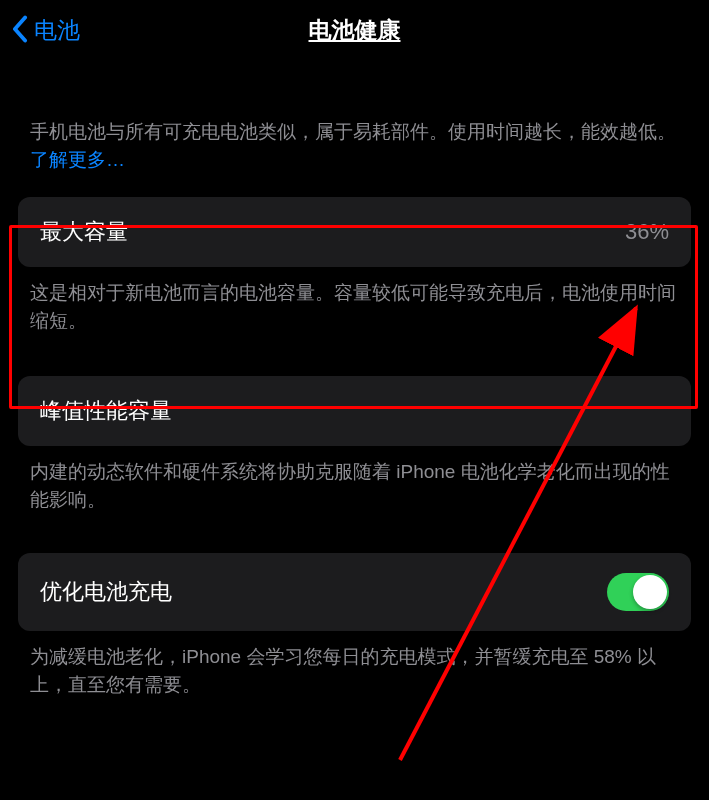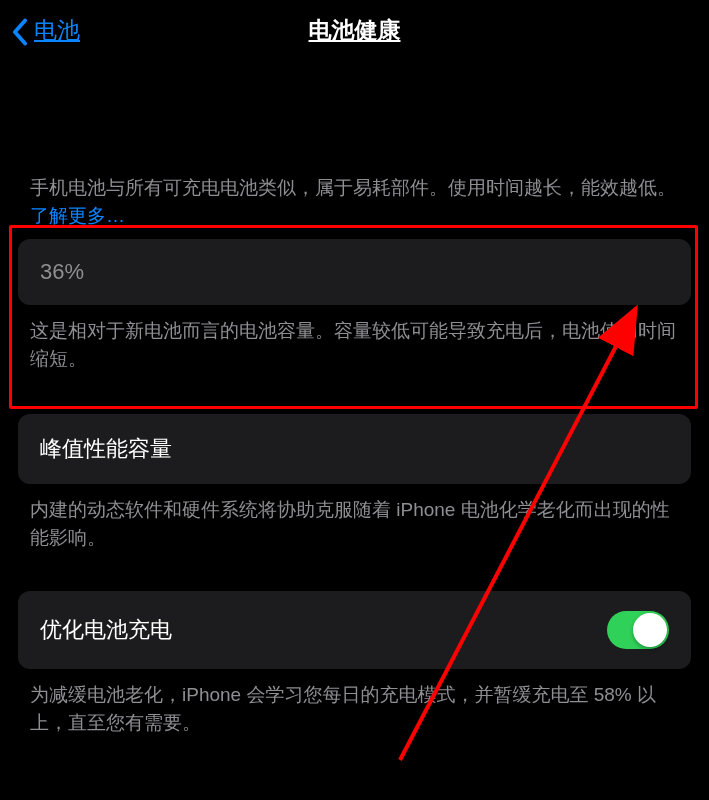--- a/index.html
+++ b/index.html
@@ -18,48 +18,47 @@
     }
     .nav-bar {
       display: flex;
       align-items: center;
       padding: 18px 12px;
       position: relative;
       height: 60px;
     }
     .back-button {
       display: flex;
-      align-items: flex-end;
+      align-items: flex-start;
       color: #0a84ff;
       font-size: 23px;
       cursor: pointer;
       z-index: 2;
-      text-decoration: underline;
     }
     .back-chevron {
       width: 16px;
       height: 28px;
       margin-right: 6px;
     }
     .nav-title {
       position: absolute;
       left: 0;
       right: 0;
       text-align: center;
       font-size: 23px;
       font-weight: 600;
       color: #fff;
       text-decoration: underline;
     }
     .content {
       padding: 0 18px;
     }
     .intro-text {
-      margin-top: 114px;
-      padding: 0 12px 10px 12px;
+      margin-top: 58px;
+      padding: 0 12px 24px 12px;
       color: #8e8e93;
       font-size: 19px;
       line-height: 1.45;
     }
     .intro-text .link {
       color: #0a84ff;
     }
     .section {
       margin-bottom: 40px;
     }
@@ -141,20 +140,21 @@
   <div class="nav-title">电池健康</div>
 </div>
 
 <div class="content">
   <div class="intro-text">
     <span>手机电池与所有可充电电池类似，属于易耗部件。使用时间越长，能效越低。</span><span class="link">了解更多…</span>
   </div>
 
   <div class="section section-1">
     <div class="cell">
+      <span class="cell-title">最大容量</span>
       <span class="cell-value">36%</span>
     </div>
     <div class="footer-text">这是相对于新电池而言的电池容量。容量较低可能导致充电后，电池使用时间缩短。</div>
   </div>
 
   <div class="section section-2">
     <div class="cell">
       <span class="cell-title">峰值性能容量</span>
     </div>
     <div class="footer-text">内建的动态软件和硬件系统将协助克服随着 iPhone 电池化学老化而出现的性能影响。</div>

